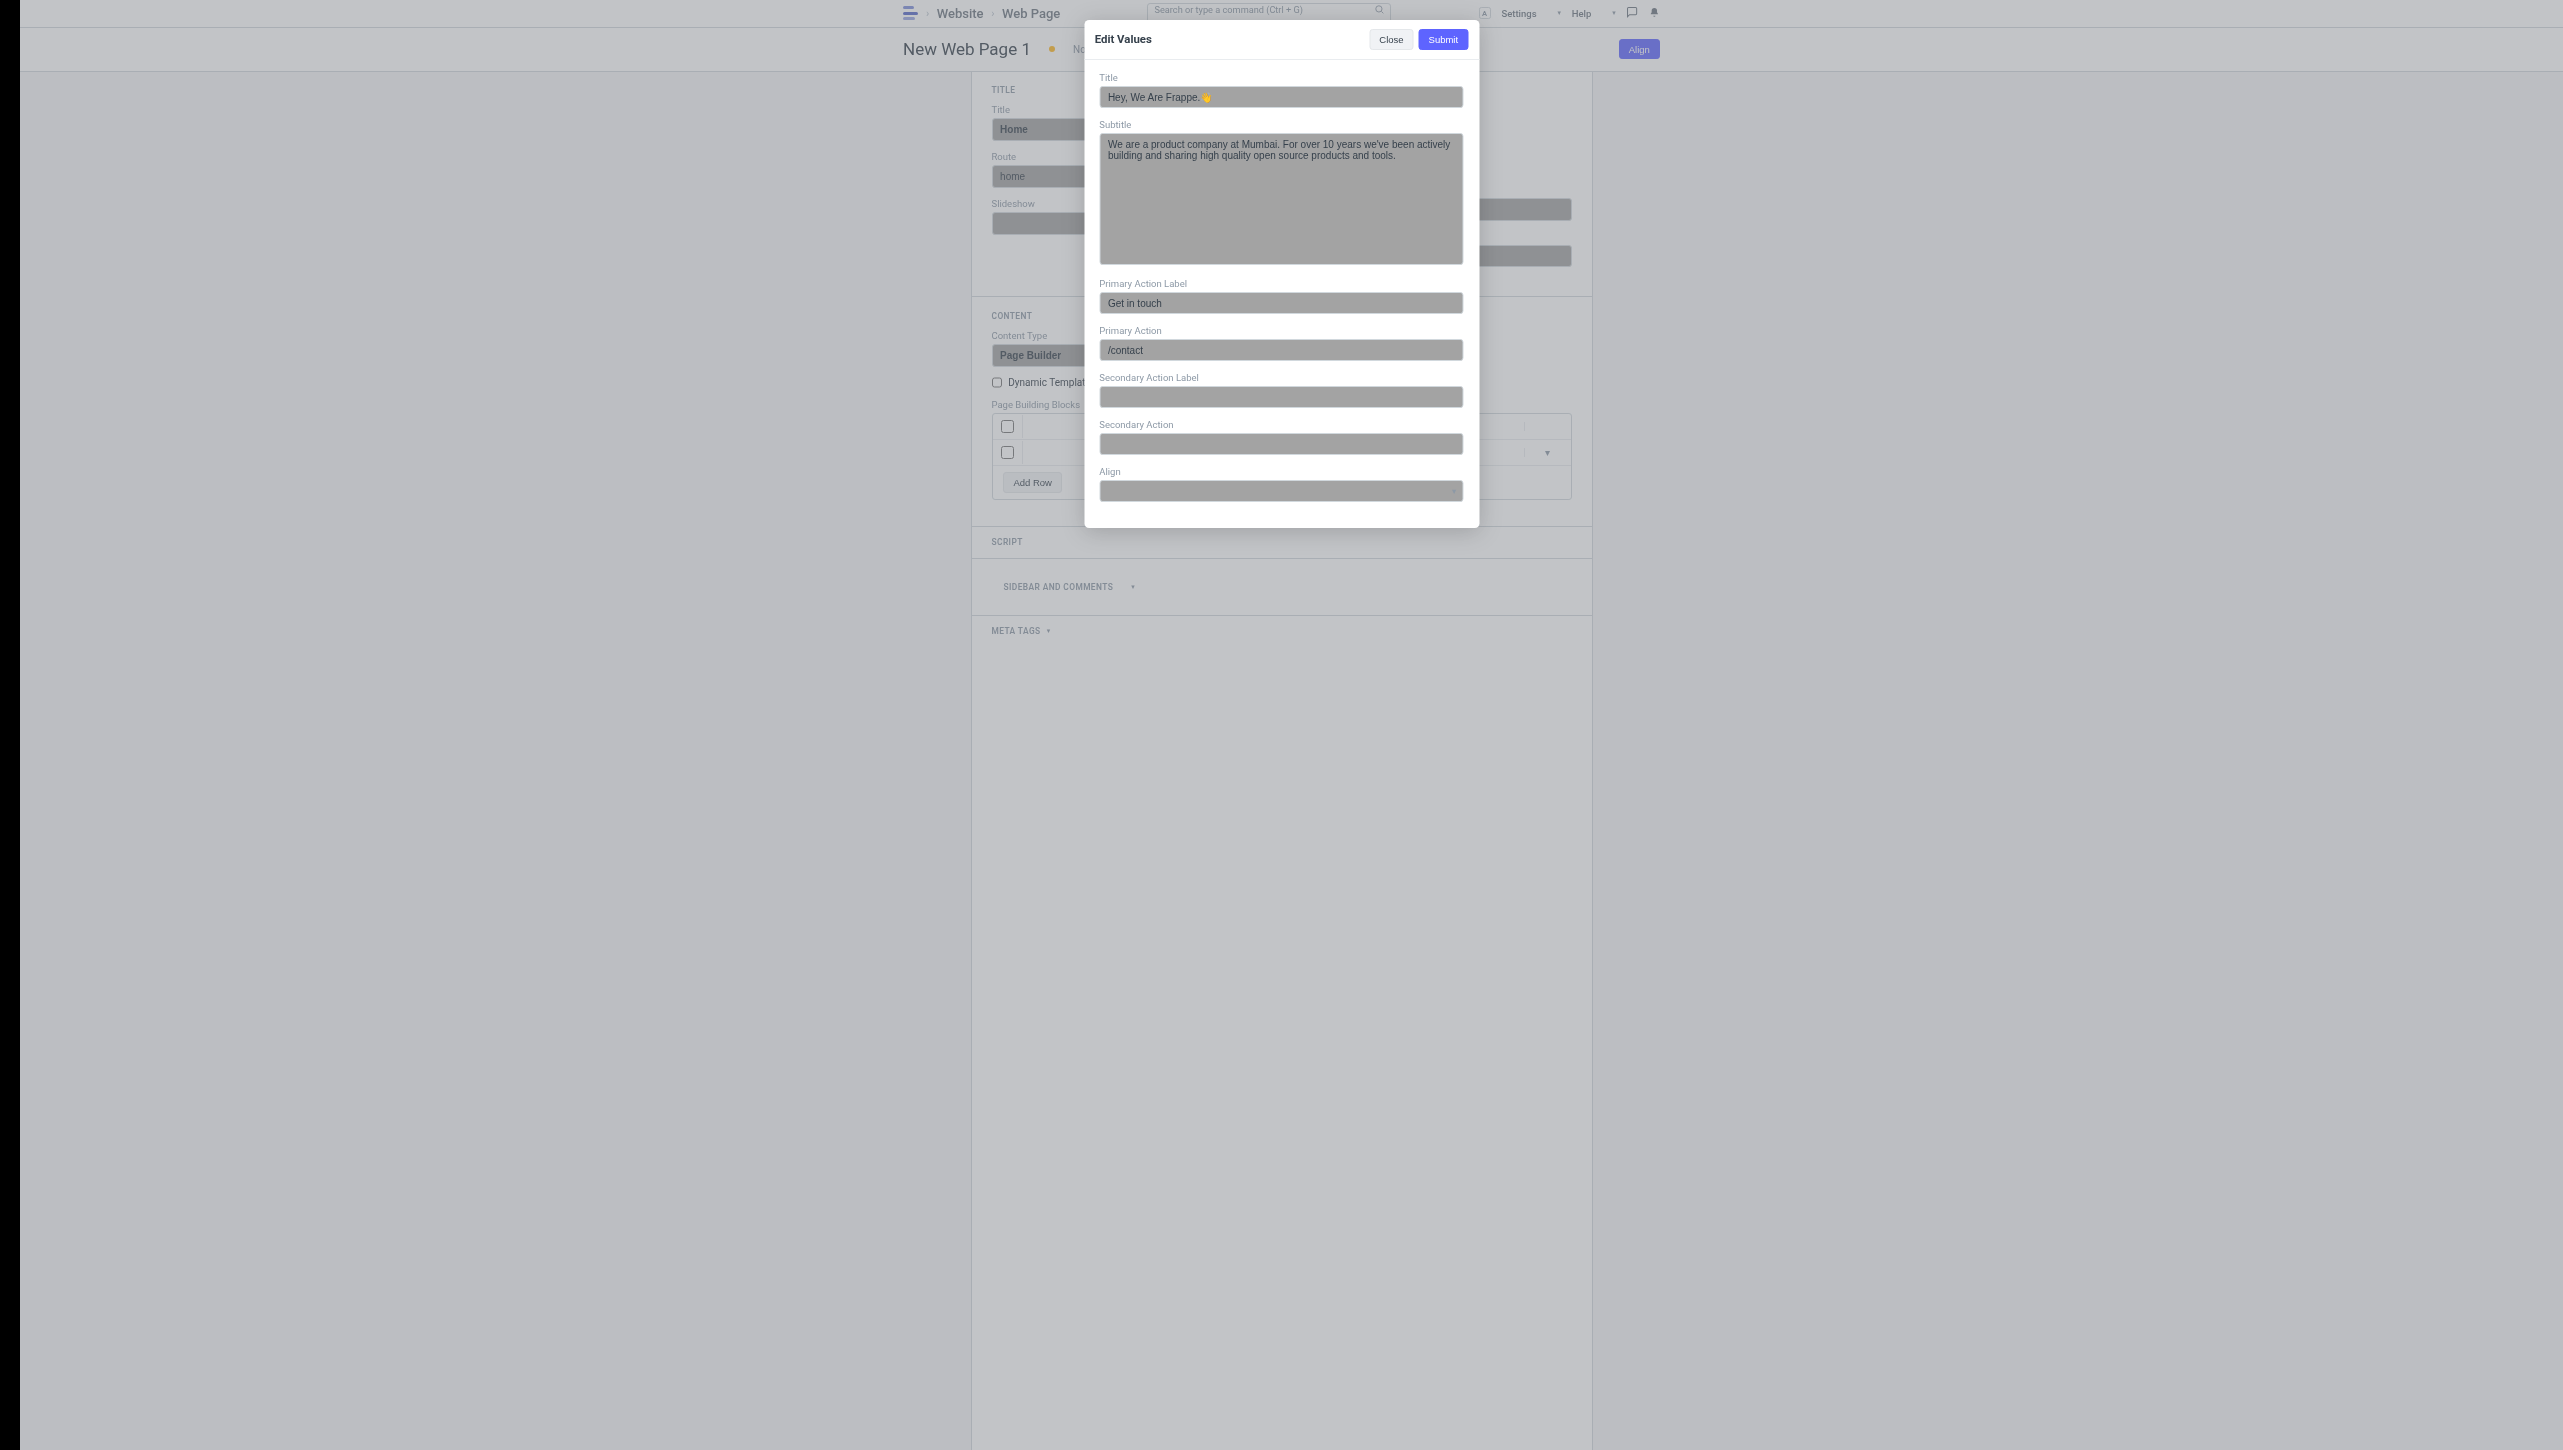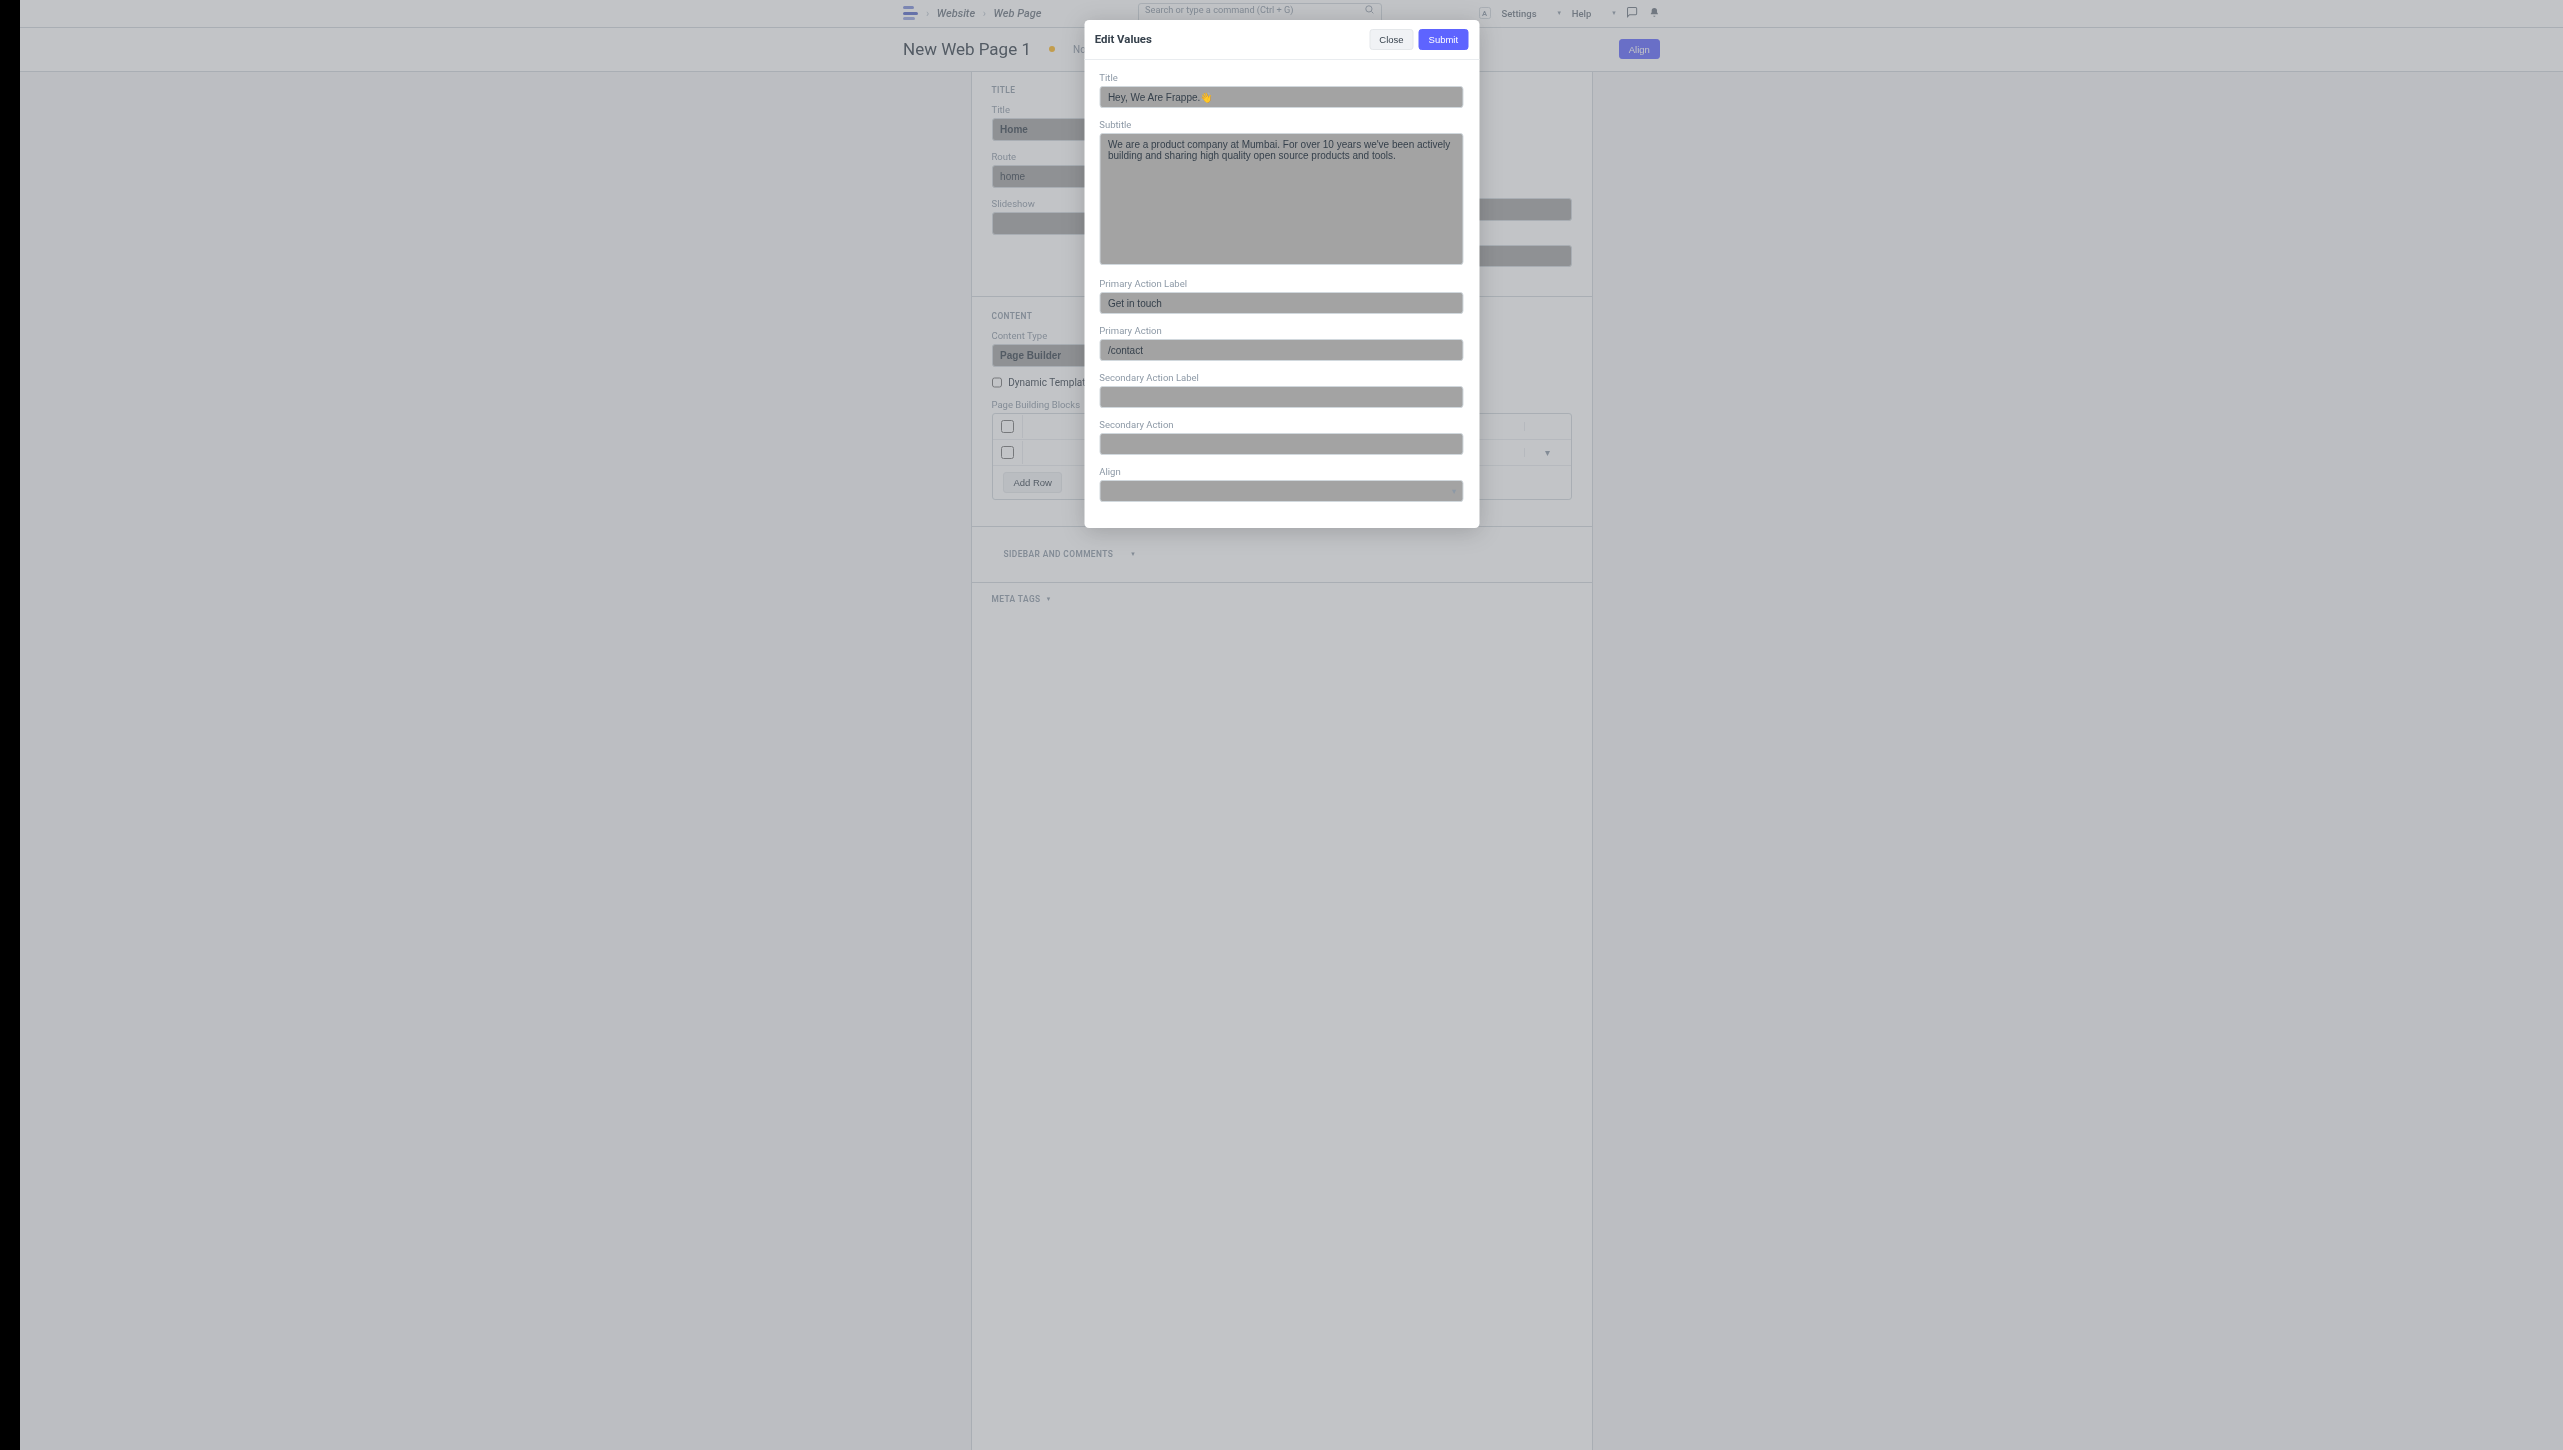--- a/index.html
+++ b/index.html
@@ -33,21 +33,21 @@
     display: inline-flex; flex-direction: column; gap: 2.3px;
     justify-content: center;
   }
   .logo span { display:block; height:3.1px; border-radius:1.5px; }
   .logo span:nth-child(1){ background:#7e8edb; width:10.7px; }
   .logo span:nth-child(2){ background:#5768c9; width:15.3px; }
   .logo span:nth-child(3){ background:#9aa6e2; width:12.2px; }
   .crumb-sep {
     color:#b8c2cc; font-size:10.7px; padding:0 1.5px;
   }
-  .crumb { color:#6c7680; font-weight:500; font-size:11px;font-style:italic; }
+  .crumb { color:#6c7680; font-weight:500; font-size:13px; }
   .search-wrap { flex:1; display:flex; justify-content:center; }
   .search {
     width: 244px; height:20px;
     background:#fff; border:0.8px solid #d1d8dd; border-radius:3.1px;
     display:flex; align-items:flex-start; padding:0 6.1px; gap:4.6px;
     color:#8d99a6; font-size:9.2px;
   }
   .search .si { margin-left:auto; }
   .nav-right { display:flex; align-items:center; gap:10.7px; color:#6c7680; font-size:9.5px; }
   .avatar {
@@ -275,20 +275,23 @@
                 <span>▾</span>
               </div>
           </div>
           <div class="grid-foot">
             <button class="btn btn-secondary">Add Row</button>
           </div>
         </div>
       </div>
 
       <div class="form-section collapsed">
+        <span class="section-heading" style="margin:0">SCRIPT</span>
+      </div>
+      <div class="form-section collapsed">
         <span class="section-heading" style="margin:12px">SIDEBAR AND COMMENTS</span>
         <span class="chev-down">▾</span>
       </div>
       <div class="form-section collapsed" style="border-bottom:none">
         <span class="section-heading" style="margin:0">META TAGS</span>
         <span class="chev-down">▾</span>
       </div>
 
     </div>
   </div>

